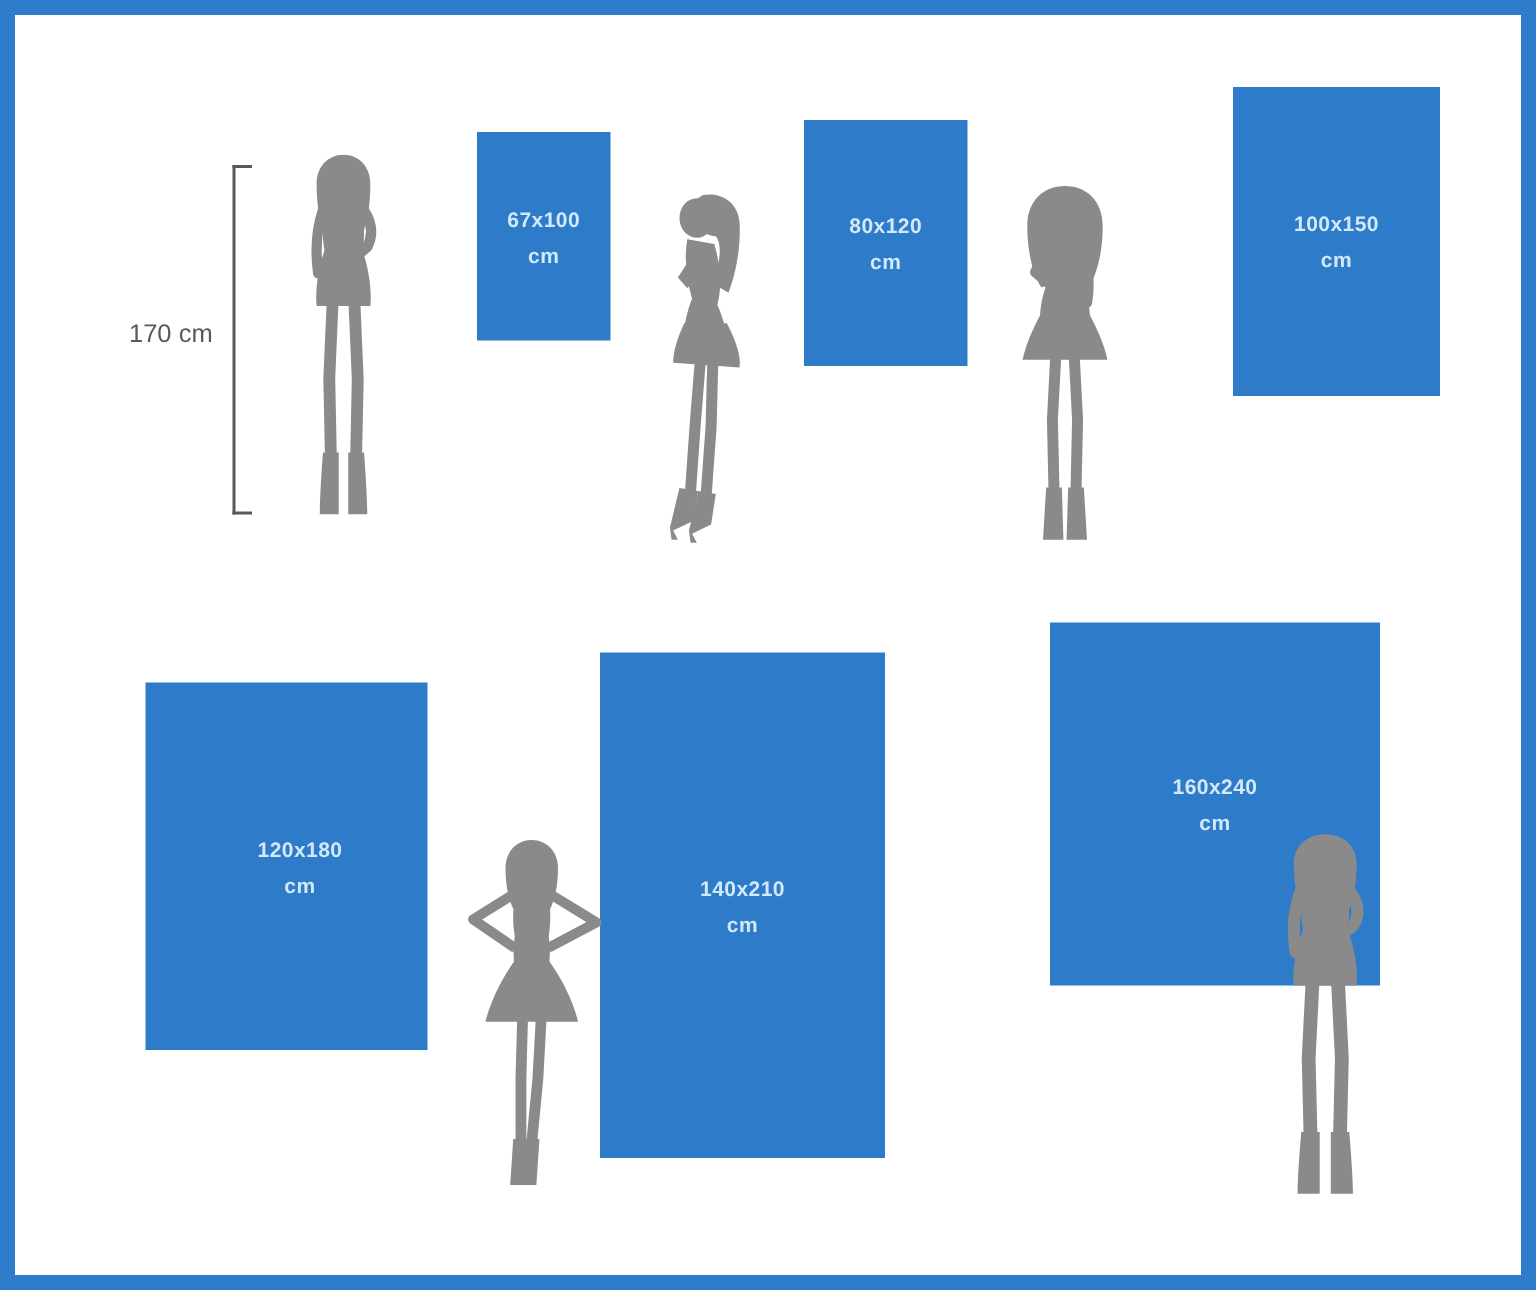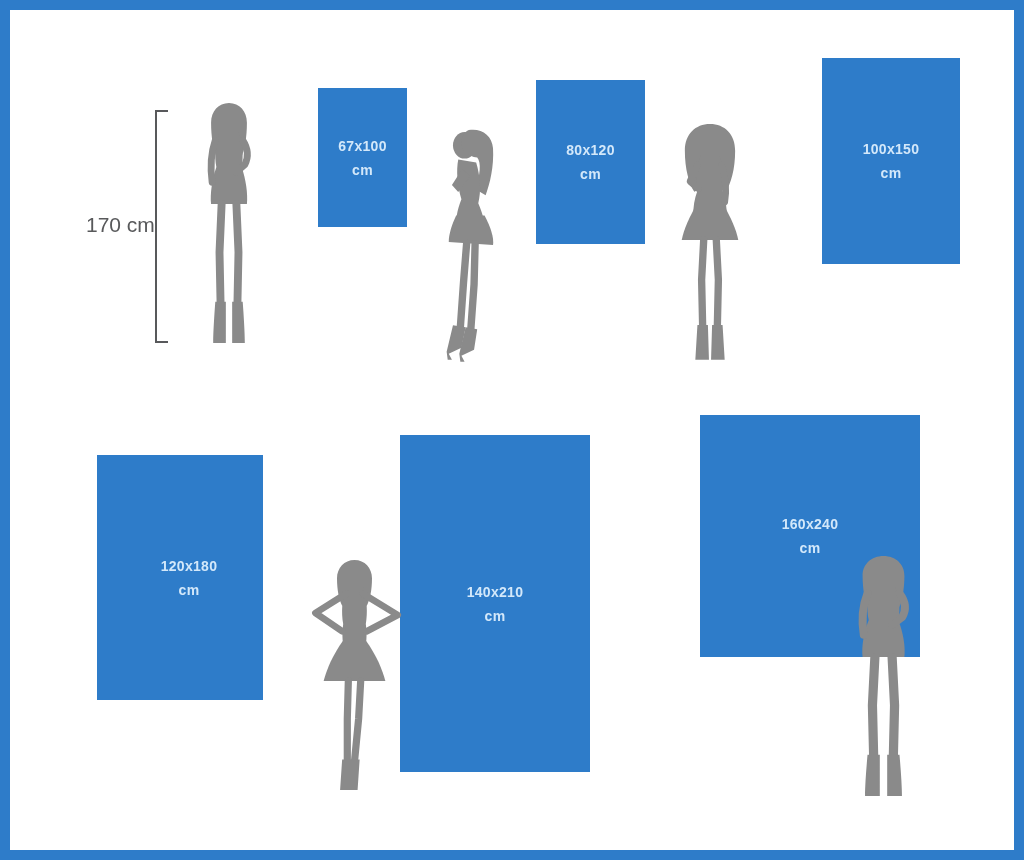--- a/index.html
+++ b/index.html
@@ -52,30 +52,30 @@
     left: 155px; top: 110px;
     width: 13px; height: 233px;
     border-left: 2px solid var(--measure-gray);
     border-top: 2px solid var(--measure-gray);
     border-bottom: 2px solid var(--measure-gray);
     z-index: 3;
   }
   .height-label {
     position: absolute;
     left: 86px; top: 213px;
-    font-size: 21px;
+    font-size: 17px;
     color: var(--measure-gray);
     white-space: nowrap;
     z-index: 3;
   }
   
   #r1 { left: 318px; top: 88px;  width: 89px;  height: 139px; }
   #r2 { left: 536px; top: 80px;  width: 109px; height: 164px; }
   #r3 { left: 782px; top: 58px;  width: 138px; height: 206px; margin-left: 40px; }
-  #r4 { left: 97px;  top: 455px; width: 166px; height: 245px; padding-left: 18px; }
+  #r4 { left: 97px;  top: 455px; width: 188px; height: 245px; padding-left: 18px; }
   #r5 { left: 400px; top: 435px; width: 190px; height: 337px; }
   #r6 { left: 700px; top: 415px; width: 220px; height: 242px; }
   
   #f1 { left: 190px; top: 100px; width: 78px;  height: 247px; }
   #f2 { left: 434px; top: 126px; width: 78px;  height: 244px; }
   #f3 { left: 666px; top: 122px; width: 88px;  height: 246px; }
   #f4 { left: 301px; top: 558px; width: 107px; height: 236px; }
   #f5 { left: 838px; top: 553px; width: 91px;  height: 247px; }
 </style>
 </head>

